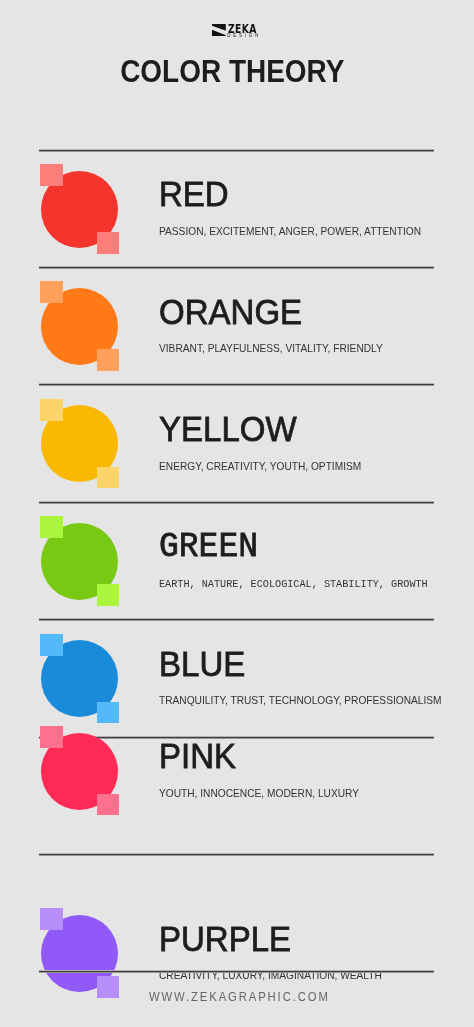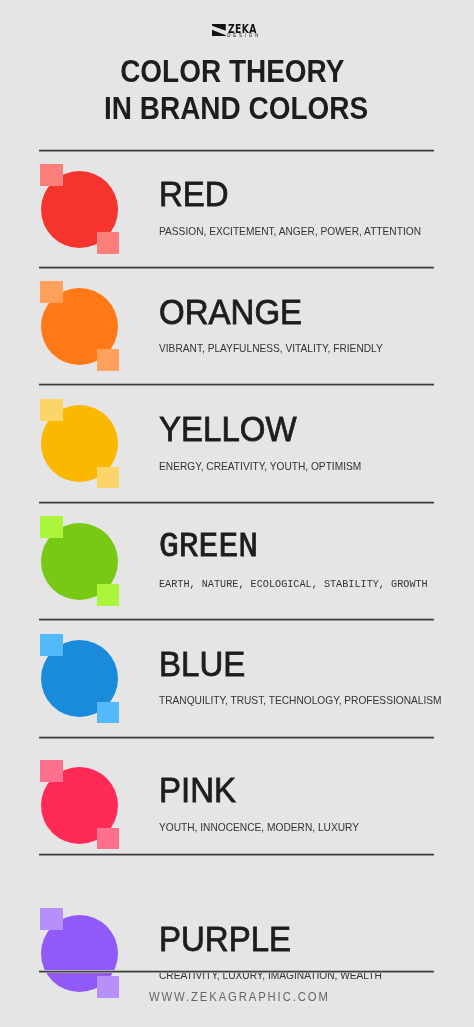--- a/index.html
+++ b/index.html
@@ -172,21 +172,20 @@
       <svg class="logo-mark" viewBox="0 0 100 100" preserveAspectRatio="none">
         <path d="M0 0 H100 V53 L0 14 Z" fill="#111111"></path>
         <path d="M0 45 L100 89 V100 H0 Z" fill="#111111"></path>
       </svg>
       <div class="logo-name">ZEKA</div>
       <div class="logo-sub">DESIGN</div>
     </div>
   </div>
 
   <div class="title" id="title1"><span>COLOR THEORY</span></div>
-  <div class="title" id="title2"><span>IN BRAND COLORS</span></div>
 
   <div id="rows">
       <div class="rule" style="top: 148.6px;"></div>
       <div class="row" style="top: 151.05px;">
         <div class="swatch">
           <div class="circle" style="background:#F4342D"></div>
           <div class="sq-tl" style="background:#FB7E7B"></div>
           <div class="sq-br" style="background:#FB7E7B"></div>
         </div>
         <div class="rowtext">
@@ -236,21 +235,21 @@
           <div class="circle" style="background:#1A8BDA"></div>
           <div class="sq-tl" style="background:#54B9F9"></div>
           <div class="sq-br" style="background:#54B9F9"></div>
         </div>
         <div class="rowtext">
           <div class="rowtitle">BLUE</div>
           <div class="rowdesc">TRANQUILITY, TRUST, TECHNOLOGY, PROFESSIONALISM</div>
         </div>
       </div>
       <div class="rule" style="top: 735.6px;"></div>
-      <div class="row" style="top: 747px;">
+      <div class="row" style="top: 713px;">
         <div class="swatch">
           <div class="circle" style="background:#FF2B56"></div>
           <div class="sq-tl" style="background:#FD718E"></div>
           <div class="sq-br" style="background:#FD718E"></div>
         </div>
         <div class="rowtext">
           <div class="rowtitle">PINK</div>
           <div class="rowdesc">YOUTH, INNOCENCE, MODERN, LUXURY</div>
         </div>
       </div>

